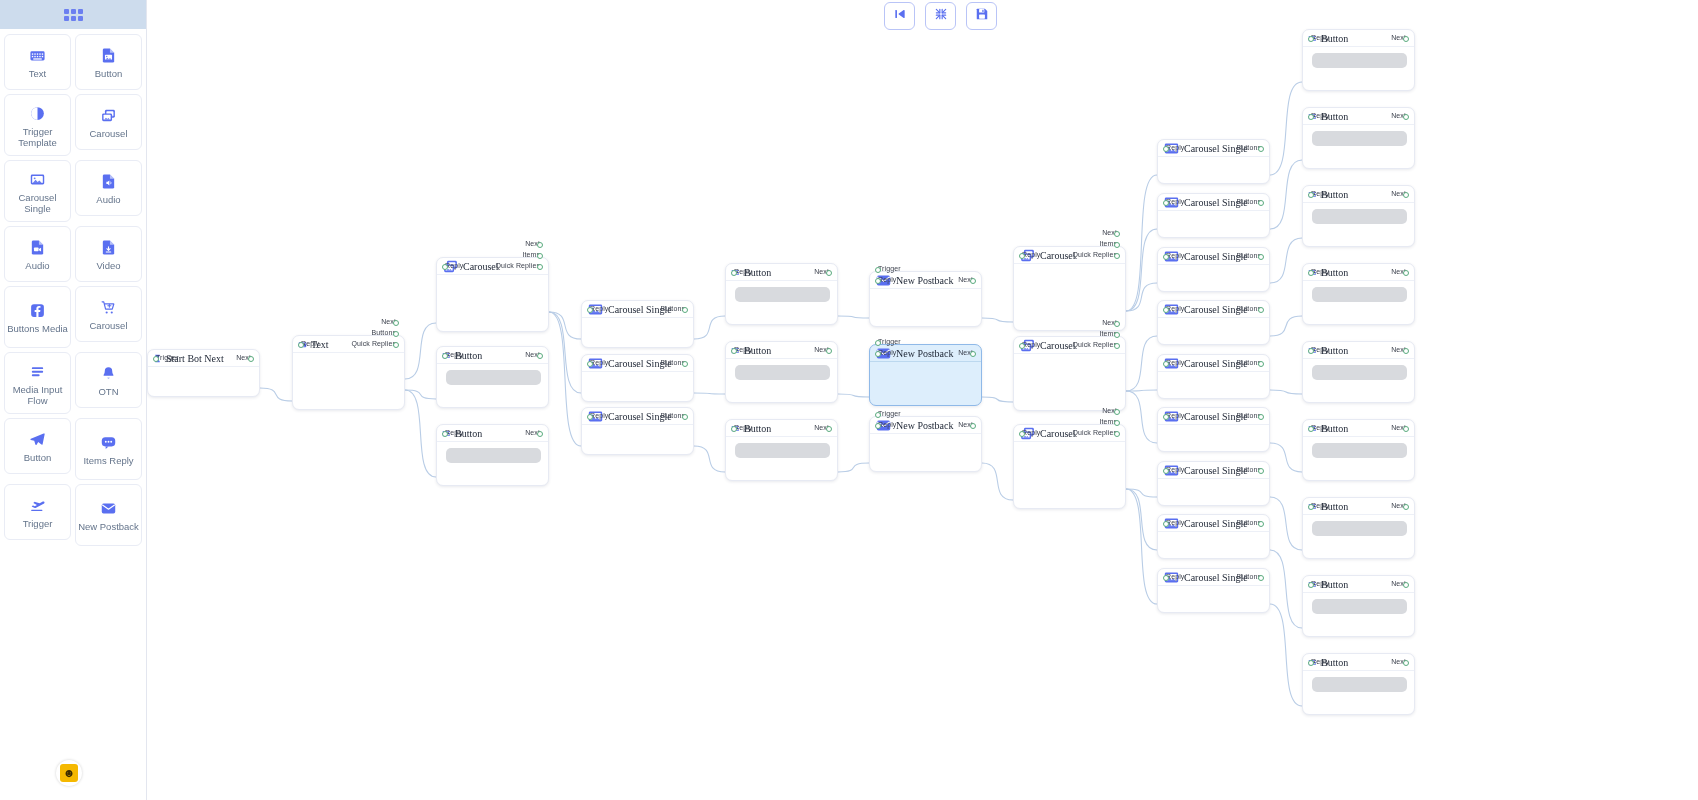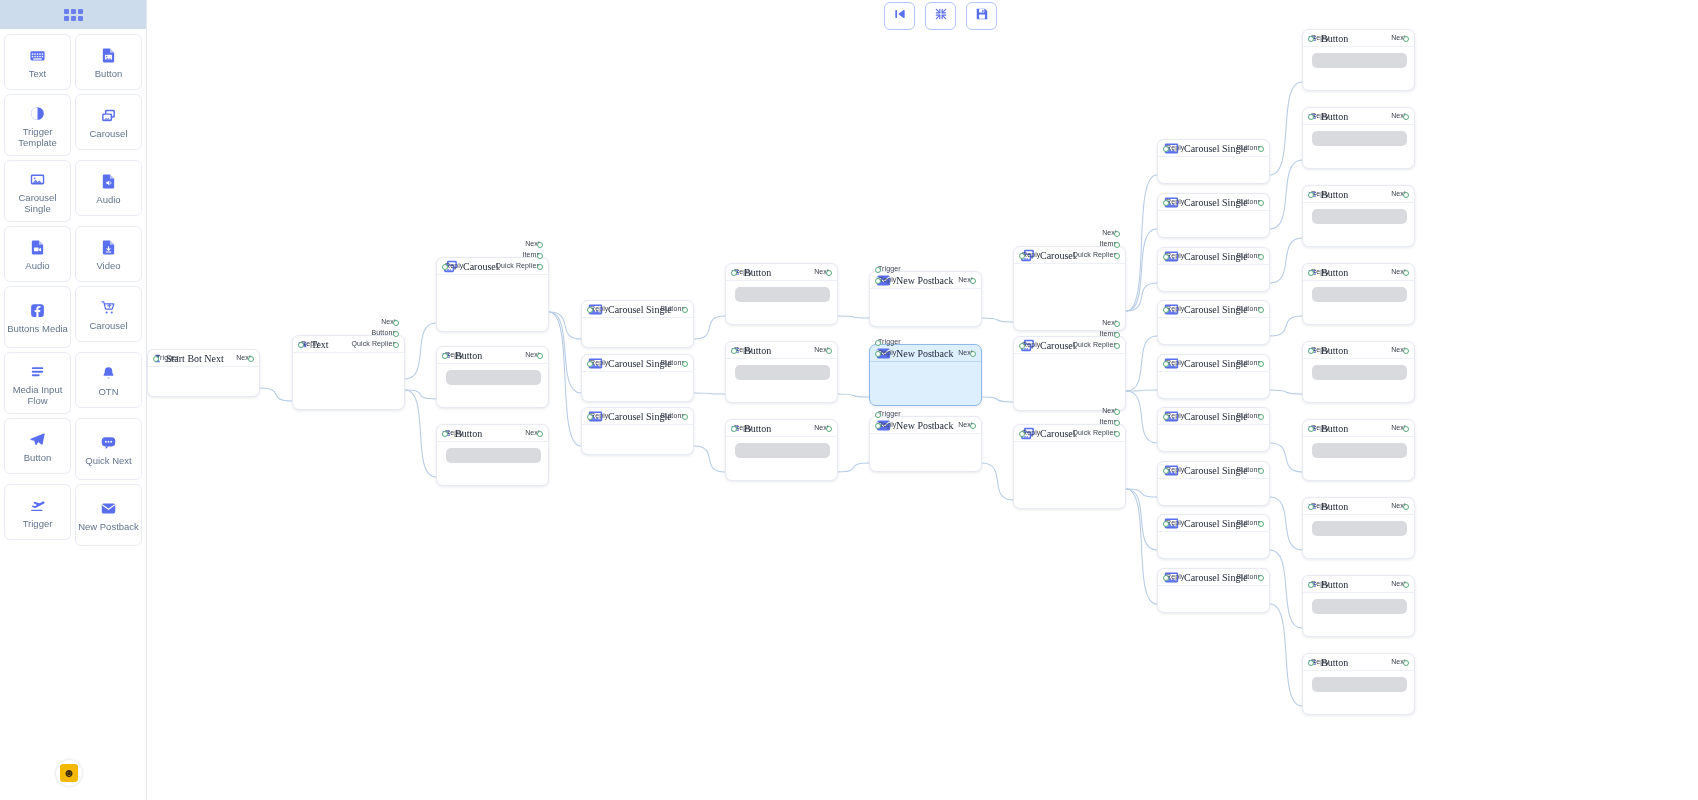--- a/index.html
+++ b/index.html
@@ -235,21 +235,21 @@
         <div class="pal-item tall">
           <span class="pi">
             <svg width="17" height="17" viewBox="0 0 24 24" fill="currentColor">
               <rect x="2.5" y="4.5" width="19" height="13" rx="5"></rect>
               <path d="M8 17.5v3.5l4-3.5z"></path>
               <circle cx="8.2" cy="11" r="1.3" fill="#fff"></circle>
               <circle cx="12" cy="11" r="1.3" fill="#fff"></circle>
               <circle cx="15.8" cy="11" r="1.3" fill="#fff"></circle>
             </svg>
           </span>
-          <span class="pl">Quick Next</span>
+          <span class="pl">Items Reply</span>
         </div>
         <div class="pal-item">
           <span class="pi">
             <svg width="17" height="17" viewBox="0 0 24 24" fill="currentColor">
               <path d="M21.5 6.8c-.4-.6-1.3-.8-2-.4l-4.4 2.5-6.4-2c-.4-.1-.8 0-1.1.2l-1 .7c-.4.3-.4.9.1 1.1l4.5 2.3-3 1.7-2.4-.8a.9.9 0 0 0-.8.1l-.8.6c-.4.3-.3.9.2 1.1l3.7 1.6c.4.2.8.2 1.2 0l12-6.4c.7-.4.9-1.3.2-2.3z"></path>
               <rect x="3" y="18" width="16" height="1.6" rx=".8"></rect>
             </svg>
           </span>
           <span class="pl">Trigger</span>
         </div>

